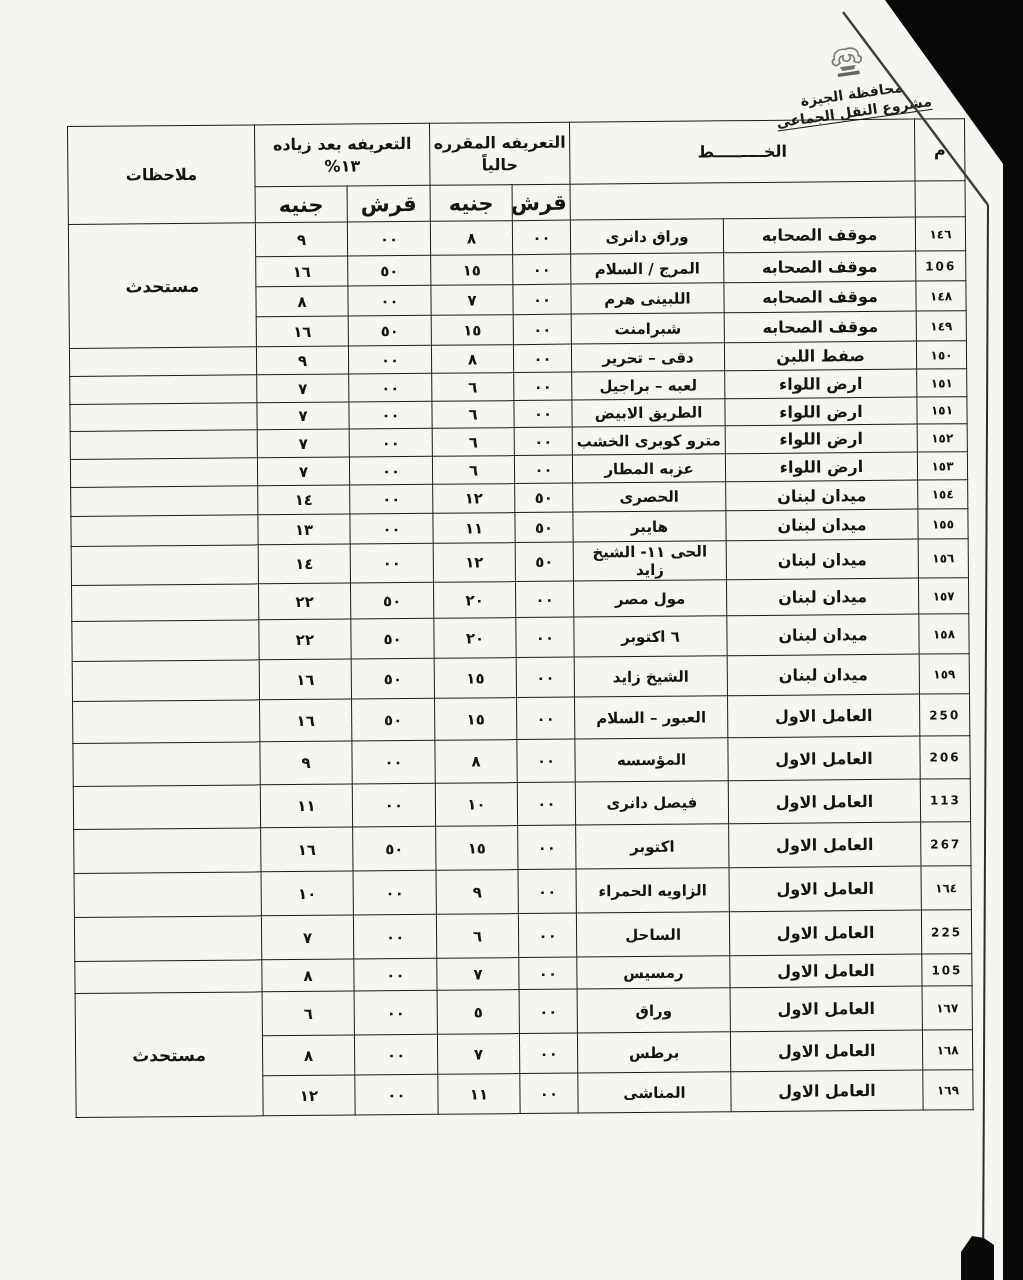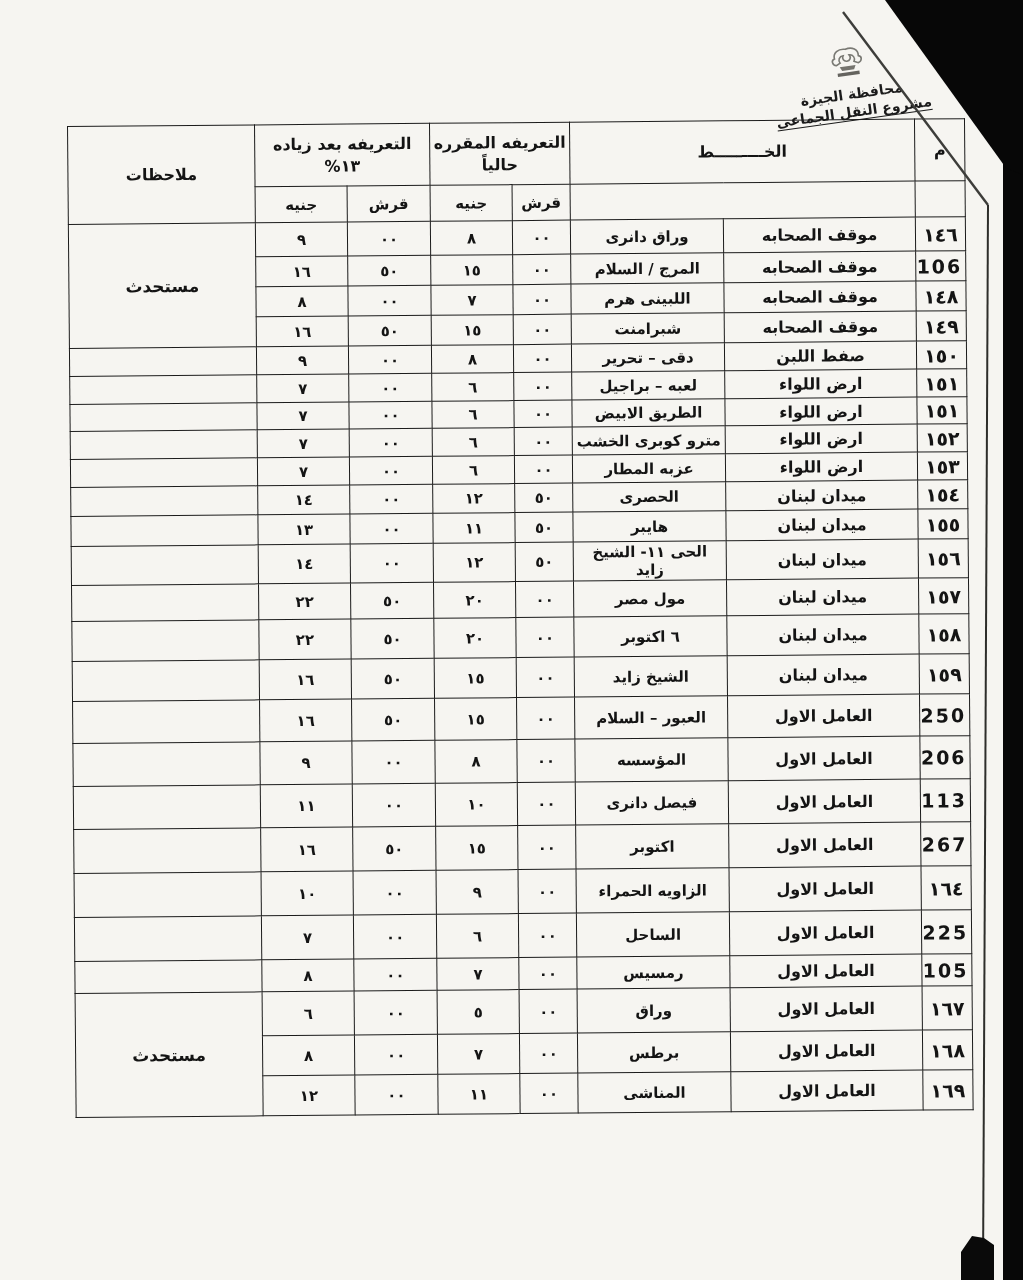--- a/index.html
+++ b/index.html
@@ -37,22 +37,22 @@
     direction:rtl;
   }
   table.fare td,table.fare th{
     border:1.6px solid #1c1c1c;
     text-align:center;vertical-align:middle;
     font-weight:bold;color:#141414;
     padding:1px 3px;overflow:hidden;
   }
   th.h-main{font-size:16px;line-height:1.35;}
   th.h-line{letter-spacing:1px;}
-  th.h-sub{font-size:15px;}
-  td.c-no{font-size:19px;letter-spacing:2px;}
+  th.h-sub{font-size:21px;}
+  td.c-no{font-size:12px;letter-spacing:2px;}
   td.c-from{font-size:16px;}
   td.c-to{font-size:15px;}
   td.num{font-size:15px;letter-spacing:5px;}
   td.c-notes{font-size:17px;}
 </style>
 </head>
 <body>
 
 <div class="page">
 

